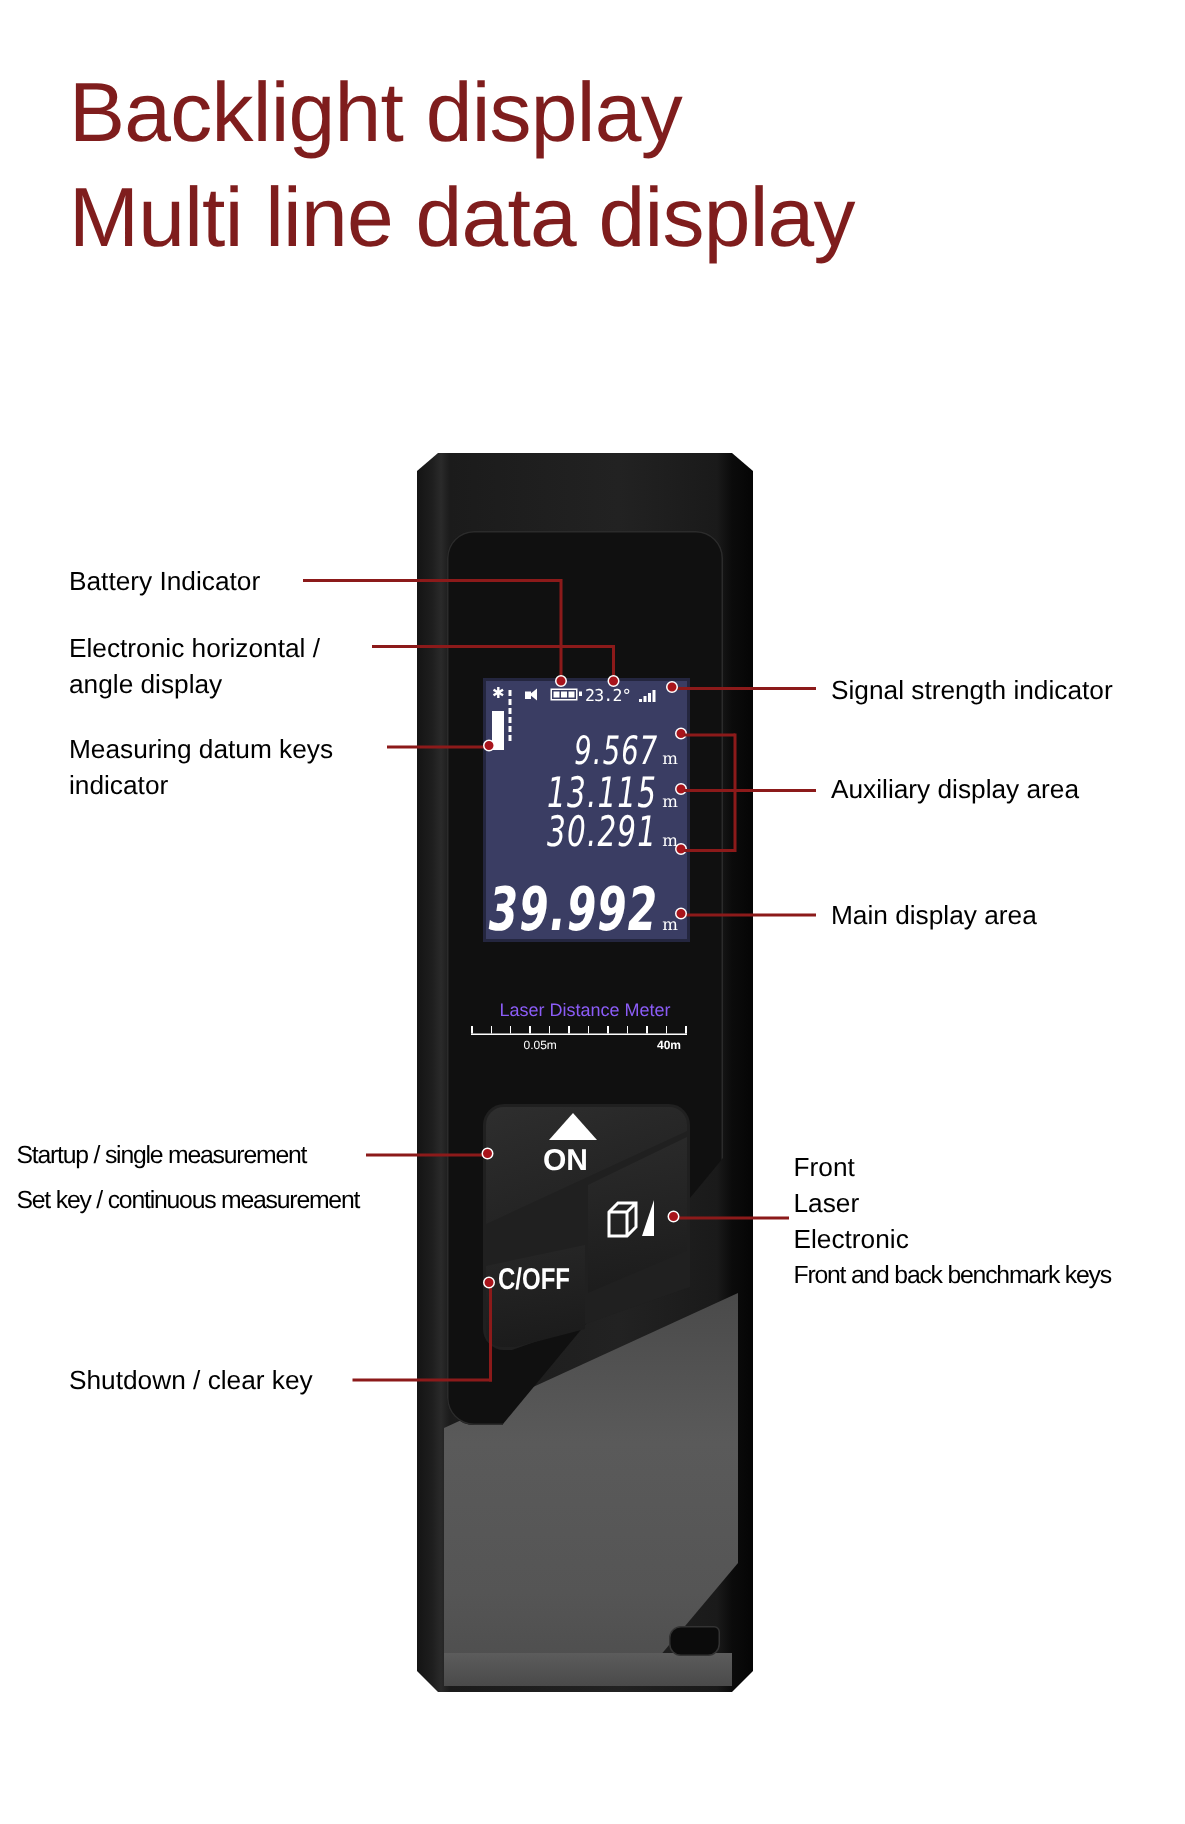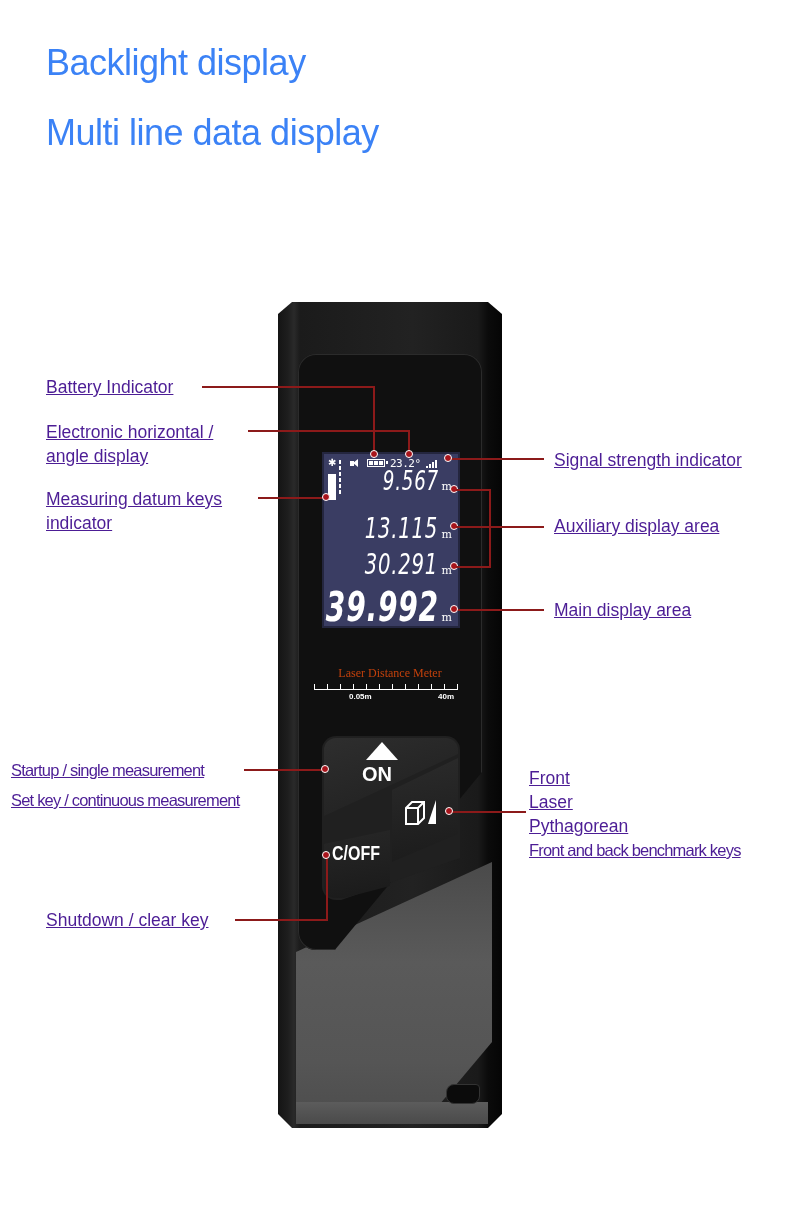--- a/index.html
+++ b/index.html
@@ -1,19 +1,19 @@
 <!DOCTYPE html>
 <html><head>
 <meta charset="utf-8">
 <style>
   * { box-sizing: border-box; margin: 0; padding: 0; }
   html, body { width: 790px; height: 1216px; background: #ffffff; overflow: hidden; }
   body { position: relative; font-family: "Liberation Sans", sans-serif; color: #111; }
 
-  .title { position: absolute; left: 46px; font-size: 36px; font-weight: 400; letter-spacing: -0.5px; color: #3b82f6; }
+  .title { position: absolute; left: 46px; font-size: 56px; font-weight: 400; letter-spacing: -0.5px; color: #7f1d1d; }
   .t1 { top: 42px; }
   .t2 { top: 112px; }
 
   
   .device { position: absolute; left: 278px; top: 302px; width: 224px; height: 826px; }
   .dev-body {
     position: absolute; left: 0; top: 0; width: 224px; height: 826px;
     background: linear-gradient(90deg, #141414 0px, #1e1e1e 10px, #2a2a2a 16px, #1b1b1b 22px, #222 60%, #1a1a1a 200px, #0b0b0b 210px, #050505 224px);
     clip-path: polygon(14px 0, 210px 0, 224px 12px, 224px 812px, 210px 826px, 14px 826px, 0 812px, 0 12px);
   }
@@ -56,29 +56,29 @@
   .signal i { display: block; width: 2px; background: #fff; }
 
   .datum { position: absolute; left: 4px; top: 4px; width: 16px; height: 40px; }
   .datum .star { position: absolute; left: 0; top: 0; font-size: 10px; line-height: 10px; }
   .datum .bar { position: absolute; left: 0; top: 16px; width: 8px; height: 26px; background: #fff; }
   .datum .arrow { position: absolute; left: 11px; top: 2px; width: 2px; height: 34px; background: repeating-linear-gradient(180deg, #fff 0 4px, transparent 4px 6px); }
 
   .reading { position: absolute; right: 6px; display: flex; align-items: baseline; font-style: italic; font-family: "DejaVu Sans Condensed", "DejaVu Sans", sans-serif; }
   .reading .val { transform: scaleX(0.78); transform-origin: right bottom; letter-spacing: 1px; }
   .reading .unit { font-family: "DejaVu Serif", serif; font-style: normal; font-size: 11px; margin-left: 3px; }
-  .r1 { top: 12px; } .r1 .val { font-size: 26px; }
+  .r1 { top: 32px; } .r1 .val { font-size: 26px; }
   .r2 { top: 58px; } .r2 .val { font-size: 28px; }
-  .r3 { top: 94px; } .r3 .val { font-size: 28px; }
+  .r3 { top: 84px; } .r3 .val { font-size: 28px; }
   .r4 { top: 130px; } .r4 .val { font-size: 40px; font-weight: bold; }
 
-  .brand { position: absolute; left: 30px; top: 364px; width: 164px; text-align: center; color: #c2410c; font-size: 12px; font-family: Liberation Serif, serif; }
+  .brand { position: absolute; left: 30px; top: 364px; width: 164px; text-align: center; color: #8b5cf6; font-size: 12px; }
   .scale { position: absolute; left: 36px; top: 382px; width: 144px; height: 6px; border-bottom: 1.5px solid #fff;
     background: repeating-linear-gradient(90deg, #fff 0 1px, transparent 1px 13px); }
-  .scale-min { position: absolute; left: 34px; top: 390px; font-size: 8px; color: #fff; font-weight: bold; padding-left: 37px; }
+  .scale-min { position: absolute; left: 34px; top: 390px; font-size: 8px; color: #fff; font-weight: normal; padding-left: 37px; }
   .scale-max { position: absolute; left: 160px; top: 390px; font-size: 8px; color: #fff; font-weight: bold; }
 
   
   .keypad { position: absolute; left: 44px; top: 434px; width: 138px; height: 164px;
     background: #202020; border-radius: 14px;
     clip-path: polygon(0 0, 100% 0, 100% 122px, 14% 100%, 0 100%);
   }
   .btn-on { position: absolute; left: 46px; top: 436px; width: 134px; height: 96px;
     background: linear-gradient(160deg, #2e2e2e, #1c1c1c);
     border-radius: 12px 12px 0 0;
@@ -90,21 +90,21 @@
   .btn-func { position: absolute; left: 114px; top: 456px; width: 66px; height: 104px;
     background: linear-gradient(170deg, #2b2b2b, #1b1b1b);
     clip-path: polygon(0 32px, 100% 0, 100% 76px, 0 104px); }
   .btn-func-icon { position: absolute; left: 124px; top: 494px; width: 40px; height: 30px; }
   .btn-off { position: absolute; left: 46px; top: 528px; width: 66px; height: 68px;
     background: linear-gradient(170deg, #272727, #1a1a1a);
     clip-path: polygon(0 14px, 100% 0, 100% 56px, 30% 100%, 0 100%); border-radius: 0 0 0 10px; }
   .btn-off-label { position: absolute; left: 54px; top: 540px; font-size: 20px; font-weight: bold; color: #fff; transform: scaleX(0.8); transform-origin: left; }
 
   
-  .label { position: absolute; font-size: 17.5px; color: #4c1d95; line-height: 24px; white-space: nowrap; text-decoration: underline; }
+  .label { position: absolute; font-size: 17.5px; color: #000000; line-height: 24px; white-space: nowrap; }
   .label.condensed { letter-spacing: -0.8px; font-size: 16.5px; }
   .line { position: absolute; background: #8c1a1a; }
   .dot { position: absolute; width: 8px; height: 8px; border-radius: 50%; background: #a8141b; border: 1px solid #fff; }
 </style>
 </head>
 <body>
 
 <div class="title t1">Backlight display</div>
 <div class="title t2">Multi line data display</div>
 
@@ -205,21 +205,21 @@
 <div class="line" style="left:456px;top:609px;width:88px;height:2px"></div>
 <div class="dot" style="left:450px;top:605px"></div>
 
 <div class="label condensed" style="left:11px;top:758px">Startup / single measurement</div>
 <div class="label condensed" style="left:11px;top:788px">Set key / continuous measurement</div>
 <div class="line" style="left:244px;top:769px;width:80px;height:2px"></div>
 <div class="dot" style="left:321px;top:765px"></div>
 
 <div class="label" style="left:529px;top:766px">Front</div>
 <div class="label" style="left:529px;top:790px">Laser</div>
-<div class="label" style="left:529px;top:814px">Pythagorean</div>
+<div class="label" style="left:529px;top:814px">Electronic</div>
 <div class="label condensed" style="left:529px;top:838px">Front and back benchmark keys</div>
 <div class="line" style="left:452px;top:811px;width:74px;height:2px"></div>
 <div class="dot" style="left:445px;top:807px"></div>
 
 <div class="label" style="left:46px;top:908px">Shutdown / clear key</div>
 <div class="line" style="left:235px;top:919px;width:93px;height:2px"></div>
 <div class="line" style="left:326px;top:856px;width:2px;height:65px"></div>
 <div class="dot" style="left:322px;top:851px"></div>
 
 </body></html>

